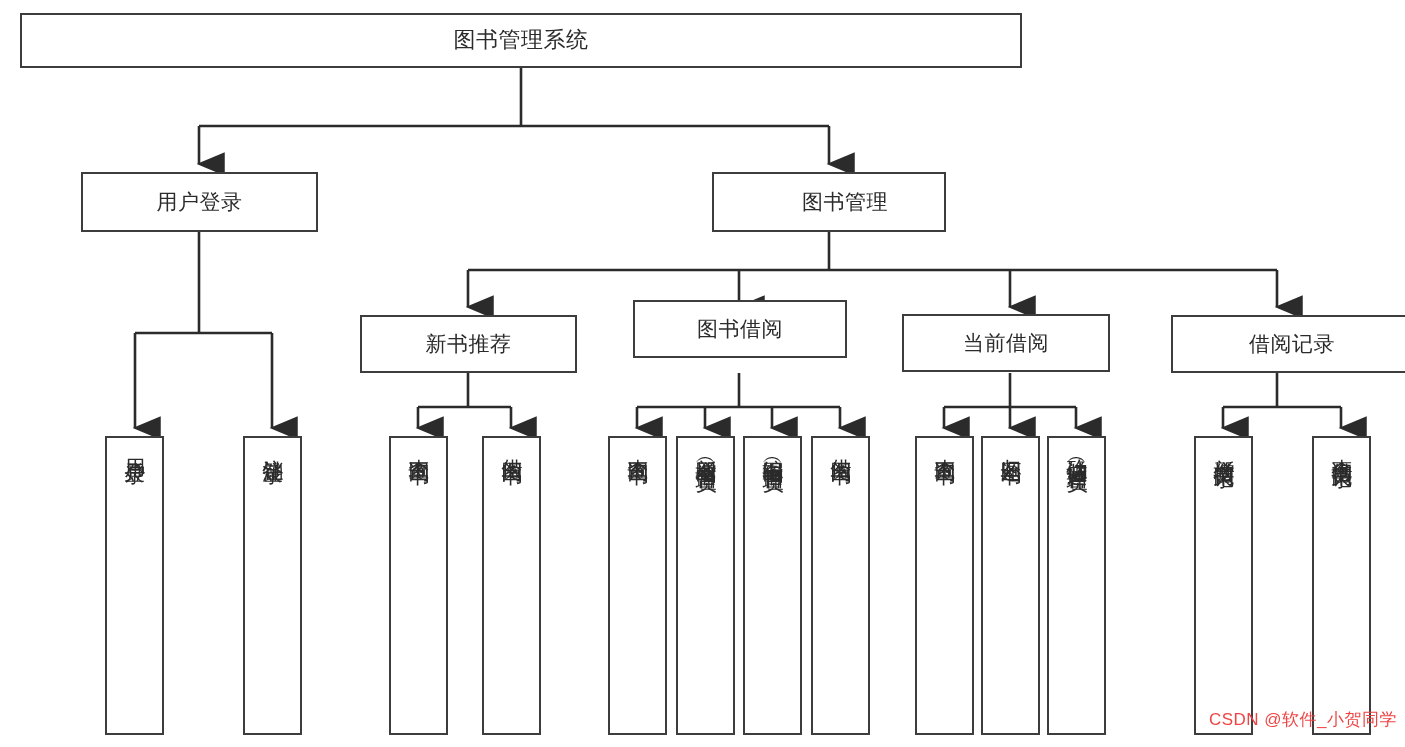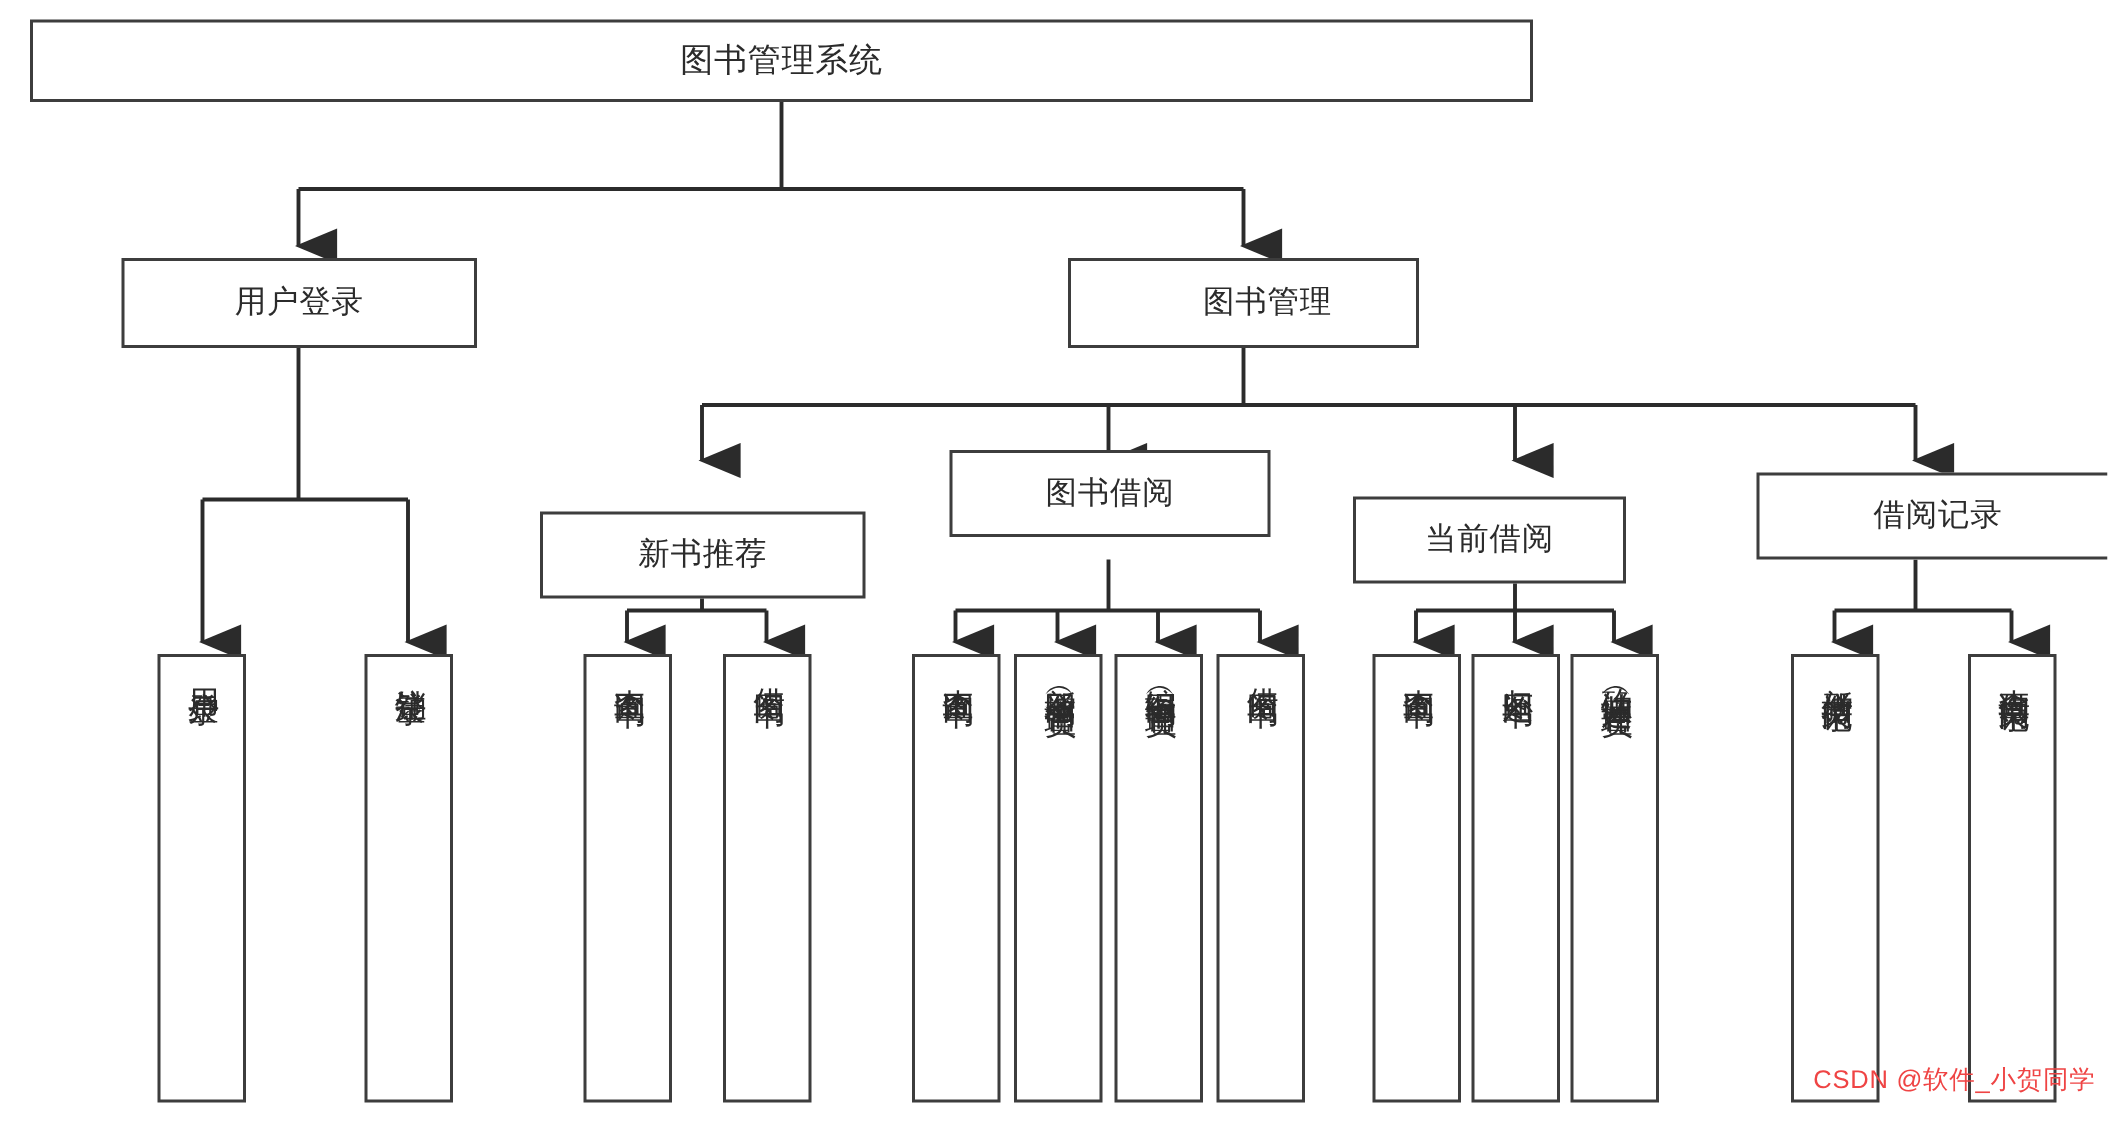--- a/index.html
+++ b/index.html
@@ -138,29 +138,29 @@
   </div>
 
   <div class="node horiz" style="left:81px; top:172px; width:237px; height:60px;">
     <span class="node-label">用户登录</span>
   </div>
 
   <div class="node horiz" style="left:712px; top:172px; width:234px; height:60px;padding-left:32px;">
     <span class="node-label">图书管理</span>
   </div>
 
-  <div class="node horiz" style="left:360px; top:315px; width:217px; height:58px;margin-top:26px;">
+  <div class="node horiz" style="left:360px; top:315px; width:217px; height:58px;">
     <span class="node-label">新书推荐</span>
   </div>
 
   <div class="node horiz" style="left:633px; top:300px; width:214px; height:58px;">
     <span class="node-label">图书借阅</span>
   </div>
 
-  <div class="node horiz" style="left:902px; top:331px; width:182px; height:58px;">
+  <div class="node horiz" style="left:902px; top:314px; width:208px; height:58px;">
     <span class="node-label">当前借阅</span>
   </div>
 
   <div class="node horiz" style="left:1171px; top:315px; width:242px; height:58px;">
     <span class="node-label">借阅记录</span>
   </div>
 
   <div class="node vert" style="left:105px; top:436px; width:59px; height:299px;">
     <span class="node-label">用户登录</span>
   </div>

